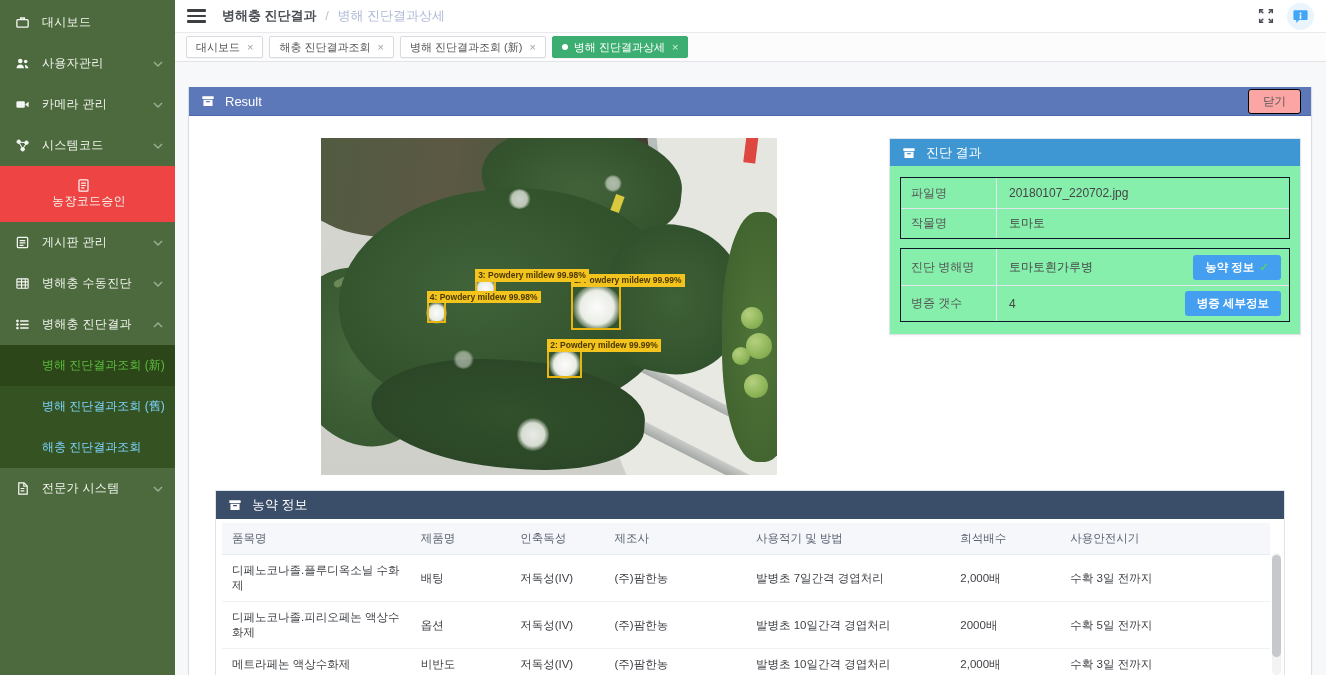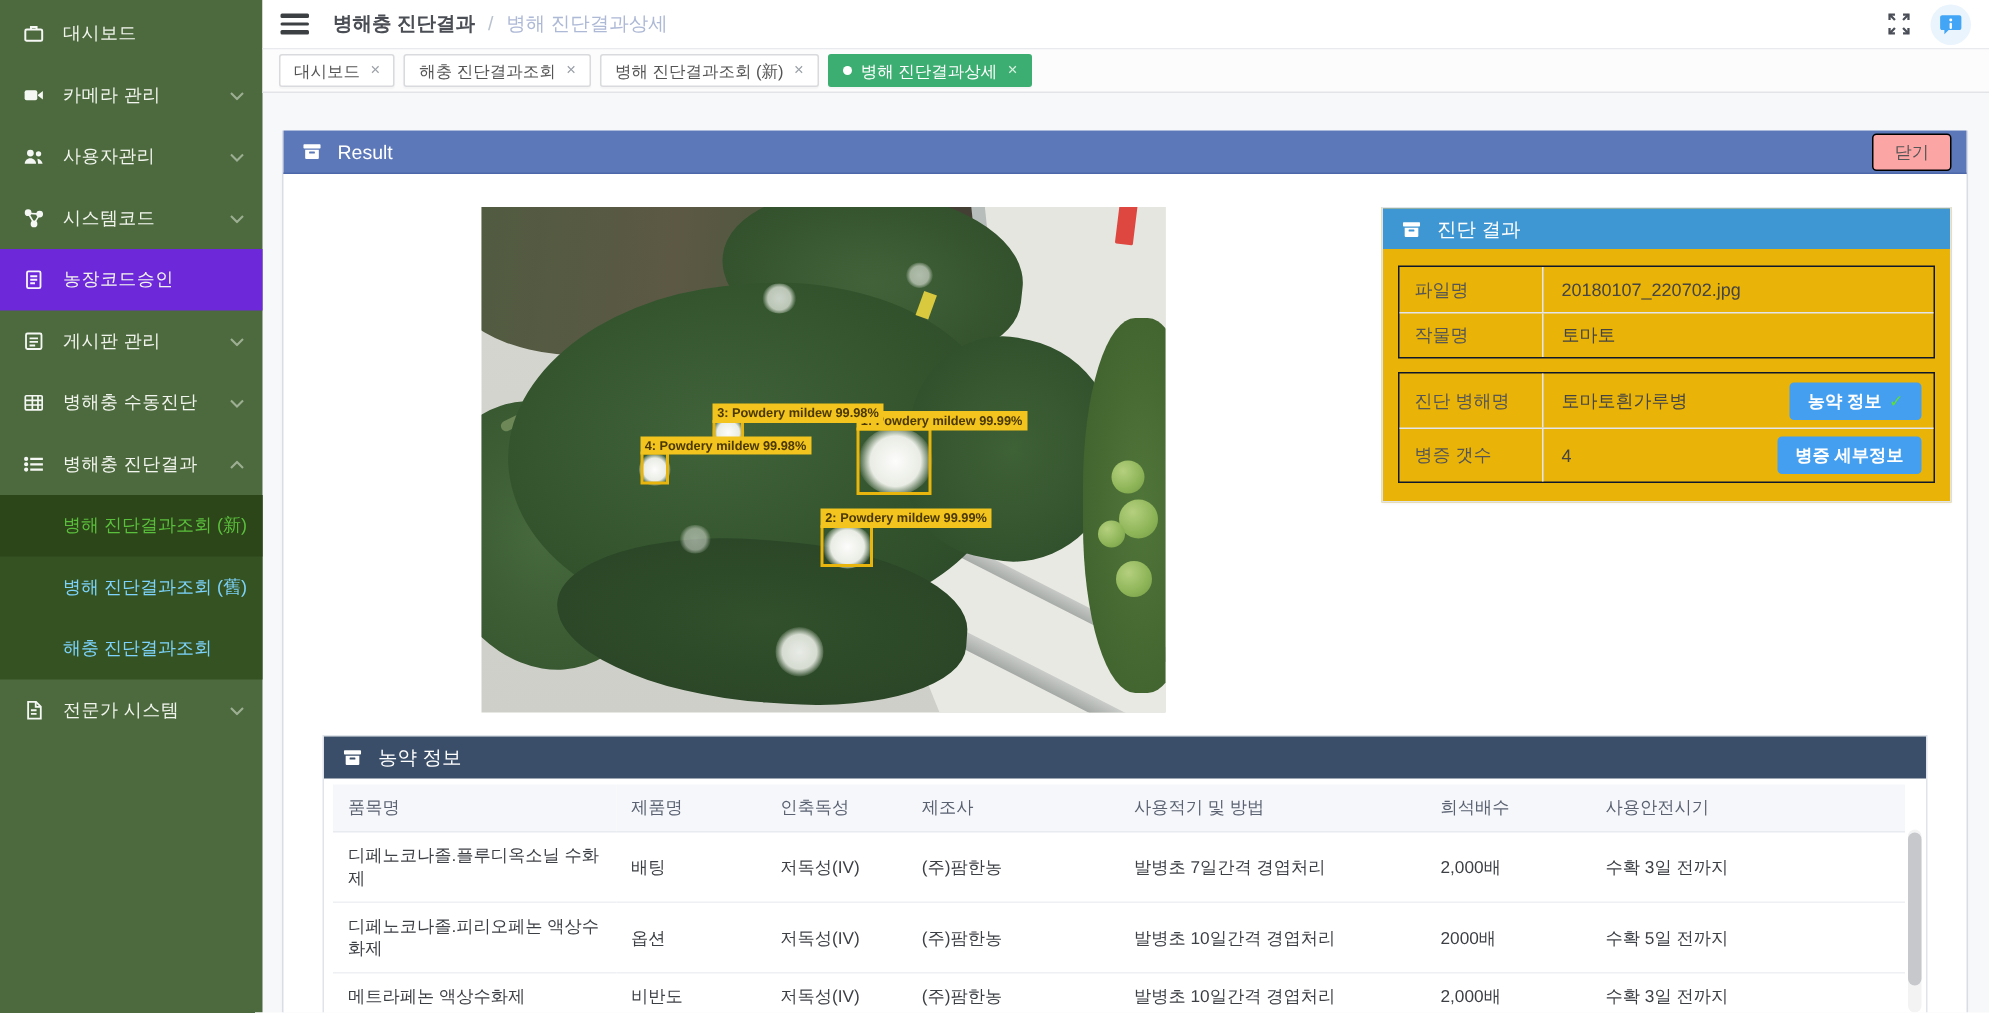--- a/index.html
+++ b/index.html
@@ -3,21 +3,21 @@
 <meta charset="utf-8">
 <style>
   * { margin:0; padding:0; box-sizing:border-box; }
   html,body { width:1326px; height:675px; overflow:hidden; }
   body { font-family:"Liberation Sans","DejaVu Sans",sans-serif; background:#f7f8f9; color:#333; }
   .app { display:flex; width:1326px; height:675px; }
 
   
   .sidebar { width:175px; background:var(--sidebar-green,#4d6a3e); color:#f2f5ee; flex:none; padding-top:2px; }
   .side-item { display:flex; align-items:center; padding:12px 12px 12px 15px; font-size:12px; cursor:pointer; }
-  .side-item.shade { background:#6d28d9; }
+  .side-item.shade { background:#ef4444;flex-direction:column; }
   .s-icon { width:15px; height:15px; margin-right:12px; flex:none; opacity:.95; }
   .s-icon svg { width:15px; height:15px; display:block; }
   .s-label { flex:1; letter-spacing:.3px; }
   .chev { width:10px; height:6px; opacity:.55; }
   .chev svg { display:block; }
   .chev.up svg { transform:rotate(180deg); }
   .submenu { background:var(--submenu-green,#355322); }
   .sub-item { padding:12px 10px 12px 42px; font-size:12px; cursor:pointer; color:#7dd3fc; }
   .sub-item.active { background:#2c4519; color:var(--active-menu-text,#5abf3c); }
 
@@ -73,21 +73,21 @@
   .ph-leaf-main { left:4%; top:15%; width:73%; height:68%; background:radial-gradient(ellipse at 42% 42%,#41633a 0%,#34552e 48%,#2a4626 100%); border-radius:48% 52% 45% 55%; transform:rotate(-6deg); }
   .ph-leaf-right { left:62%; top:26%; width:31%; height:44%; background:radial-gradient(ellipse,#3f6136,#2f4f2b 85%); border-radius:45% 55% 50% 45%; transform:rotate(12deg); }
   .ph-leaf-bottom { left:11%; top:66%; width:60%; height:32%; background:radial-gradient(ellipse,#31502b,#2a4526 85%); border-radius:50% 50% 45% 55%; transform:rotate(4deg); }
   .ph-foliage-right { right:-5%; top:22%; width:17%; height:74%; background:radial-gradient(ellipse,#507539,#41632f 80%); border-radius:45%; }
   .tomato { position:absolute; border-radius:50%; background:radial-gradient(circle at 35% 32%,#b5d07f,#8db457 60%,#739a43); }
   .spot { position:absolute; background:radial-gradient(circle,#fdfdfc 0%,#e9ece4 50%,rgba(233,236,228,0) 74%); border-radius:50%; }
   .bbox { position:absolute; border:2px solid var(--bbox-yellow,#e7b50d); z-index:5; }
   .bbox-label { position:absolute; bottom:100%; left:-2px; background:#f2c41d; color:#4a3800; font-size:8.5px; font-weight:bold; line-height:1.25; padding:1px 3px; white-space:nowrap; }
 
   
-  .diag-panel { position:absolute; top:22px; right:10px; width:380px; background:#eab308; border:1px solid #dfe3ea; box-shadow:0 1px 2px rgba(0,0,0,.05); }
+  .diag-panel { position:absolute; top:22px; right:10px; width:412px; background:#86efac; border:1px solid #dfe3ea; box-shadow:0 1px 2px rgba(0,0,0,.05); }
   .diag-header { height:27px; background:var(--diag-blue,#3e96d2); }
   .diag-body { padding:11px 10px 12px 10px; }
   .diag-group { border:1px solid #0f172a; }
   .diag-group + .diag-group { margin-top:9px; }
   .diag-row { display:flex; align-items:center; min-height:30px; font-size:12px; }
   .diag-row + .diag-row { border-top:1px solid #e2e6ec; }
   .diag-label { width:96px; flex:none; align-self:stretch; display:flex; align-items:center; padding-left:10px; border-right:1px solid #e2e6ec; color:#555; }
   .diag-value { flex:1; padding:0 8px 0 12px; color:#444; display:flex; align-items:center; }
   .diag-row.with-btn { min-height:36px; }
   .diag-btn { margin-left:auto; background:var(--btn-blue,#459ff0); color:#fff; border:none; border-radius:3px; font-size:11.5px; font-weight:bold; padding:5px 12px; cursor:pointer; font-family:inherit; white-space:nowrap; }
@@ -115,41 +115,41 @@
             <svg viewBox="0 0 16 16" fill="none" stroke="#fff" stroke-width="1.4">
               <rect x="2" y="5" width="12" height="8" rx="1"></rect>
               <path d="M6 5V3.2h4V5"></path>
             </svg>
           </span>
           <span class="s-label">대시보드</span>
         </div>
         <div class="side-item">
           <span class="s-icon">
             <svg viewBox="0 0 16 16" fill="#fff">
-              <rect x="1.5" y="4.5" width="9" height="7" rx="1.4"></rect>
-              <path d="M11 7.6L14.5 5v6L11 8.4z"></path>
-            </svg>
-          </span>
-          <span class="s-label">카메라 관리</span>
-          <span class="chev ">
-            <svg width="10" height="6" viewBox="0 0 10 6" fill="none" stroke="#dfe8d8" stroke-width="1.4">
-              <path d="M1 1l4 4 4-4"></path>
-            </svg>
-          </span>
-        </div>
-        <div class="side-item">
-          <span class="s-icon">
-            <svg viewBox="0 0 16 16" fill="#fff">
               <circle cx="5.6" cy="5.4" r="2.4"></circle>
               <path d="M1.6 13c0-2.2 1.8-3.9 4-3.9s4 1.7 4 3.9z"></path>
               <circle cx="11.4" cy="5.9" r="1.9"></circle>
               <path d="M10.6 9.4c1.9.3 3.4 1.8 3.7 3.6h-3.2z"></path>
             </svg>
           </span>
           <span class="s-label">사용자관리</span>
+          <span class="chev ">
+            <svg width="10" height="6" viewBox="0 0 10 6" fill="none" stroke="#dfe8d8" stroke-width="1.4">
+              <path d="M1 1l4 4 4-4"></path>
+            </svg>
+          </span>
+        </div>
+        <div class="side-item">
+          <span class="s-icon">
+            <svg viewBox="0 0 16 16" fill="#fff">
+              <rect x="1.5" y="4.5" width="9" height="7" rx="1.4"></rect>
+              <path d="M11 7.6L14.5 5v6L11 8.4z"></path>
+            </svg>
+          </span>
+          <span class="s-label">카메라 관리</span>
           <span class="chev ">
             <svg width="10" height="6" viewBox="0 0 10 6" fill="none" stroke="#dfe8d8" stroke-width="1.4">
               <path d="M1 1l4 4 4-4"></path>
             </svg>
           </span>
         </div>
         <div class="side-item">
           <span class="s-icon">
             <svg viewBox="0 0 16 16" fill="#fff" stroke="#fff">
               <circle cx="4" cy="4" r="1.9"></circle>

